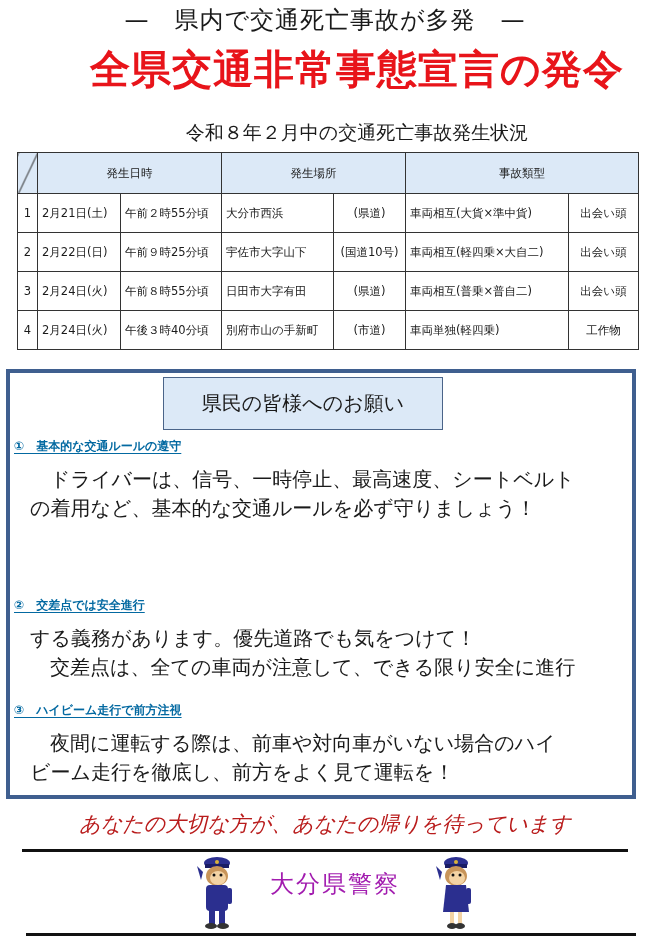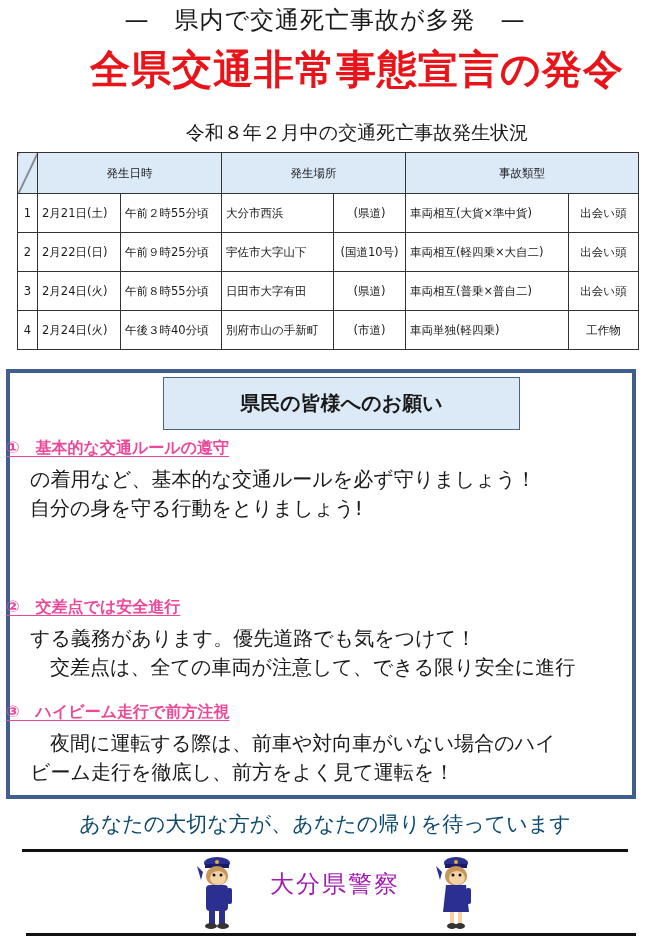--- a/index.html
+++ b/index.html
@@ -9,25 +9,25 @@
     .main-title { left: 0; top: 42px; width: 650px; text-align: center; font-size: 40px; font-weight: bold; color: #e8141a; letter-spacing: 1px; margin-left: 32px; }
     .table-caption { left: 0; top: 120px; width: 650px; text-align: center; font-size: 19px; color: #1a1a1a; margin-left: 32px; }
     table.acc { position: absolute; left: 17px; top: 152px; width: 621px; border-collapse: collapse; font-size: 11.5px; table-layout: fixed; }
     table.acc td, table.acc th { border: 1.5px solid #333; padding: 0 4px; height: 38px; white-space: nowrap; overflow: hidden; }
     table.acc th { background: #dce9f7; font-weight: normal; height: 40px; }
     table.acc th.diag { background: #dce9f7 linear-gradient(to bottom right, transparent calc(50% - 1px), #333 50%, transparent calc(50% + 1px)); padding: 0; }
     td.num { text-align: center; padding: 0; }
     td.road { text-align: center; }
     td.result { text-align: center; }
     .request-box { left: 6px; top: 369px; width: 630px; height: 430px; border: 4px solid #3f5f8f; box-sizing: border-box; background: #fff; }
-    .request-header { left: 163px; top: 377px; width: 357px; height: 53px; background: #dce9f7; border: 1.5px solid #4a6489; box-sizing: border-box; text-align: center; line-height: 50px; font-size: 20px; font-weight: bold; color: #1a1a1a; }
-    .item-title { left: 6px; font-size: 16px; font-weight: bold; text-decoration: underline; text-underline-offset: 3px; white-space: pre; color: #ec4899; }
+    .request-header { left: 163px; top: 377px; width: 280px; height: 53px; background: #dce9f7; border: 1.5px solid #4a6489; box-sizing: border-box; text-align: center; line-height: 50px; font-size: 20px; font-weight: normal; color: #1a1a1a; }
+    .item-title { left: 14px; font-size: 12px; font-weight: bold; text-decoration: underline; text-underline-offset: 3px; white-space: pre; color: #0369a1; }
     .item-body { left: 30px; width: 600px; font-size: 20px; line-height: 29px; color: #1a1a1a; }
     .item-body p { margin: 0; }
-    .closing { left: 0; top: 810px; width: 650px; text-align: center; font-size: 21px; color: #0c4a6e; }
+    .closing { left: 0; top: 810px; width: 650px; text-align: center; font-size: 21px; color: #b91c1c; font-style: italic; }
     .rule { height: 3px; background: #111; }
     .police-name { left: 250px; top: 868px; width: 170px; text-align: center; font-size: 24px; color: #a21caf; letter-spacing: 2px; font-family: Liberation Serif, serif; }
     .mascot { width: 46px; height: 80px; }
   </style>
 </head>
 <body>
 
 <div class="abs subtitle">—　県内で交通死亡事故が多発　—</div>
 <div class="abs main-title">全県交通非常事態宣言の発令</div>
 <div class="abs table-caption">令和８年２月中の交通死亡事故発生状況</div>
@@ -88,22 +88,22 @@
       <td class="result">工作物</td>
     </tr>
   </tbody>
 </table>
 
 <div class="abs request-box"></div>
 <div class="abs request-header">県民の皆様へのお願い</div>
 
 <div class="abs item-title" style="top:438px">①　基本的な交通ルールの遵守</div>
 <div class="abs item-body" style="top:465px">
+  <p>　ドライバーは、信号、一時停止、最高速度、シートベルト</p>
   <p>の着用など、基本的な交通ルールを必ず守りましょう！</p>
-  <p>自分の身を守る行動をとりましょう!</p>
 </div>
 
 <div class="abs item-title" style="top:597px">②　交差点では安全進行</div>
 <div class="abs item-body" style="top:624px">
   <p>する義務があります。優先道路でも気をつけて！</p>
   <p>　交差点は、全ての車両が注意して、できる限り安全に進行</p>
 </div>
 
 <div class="abs item-title" style="top:702px">③　ハイビーム走行で前方注視</div>
 <div class="abs item-body" style="top:729px">

